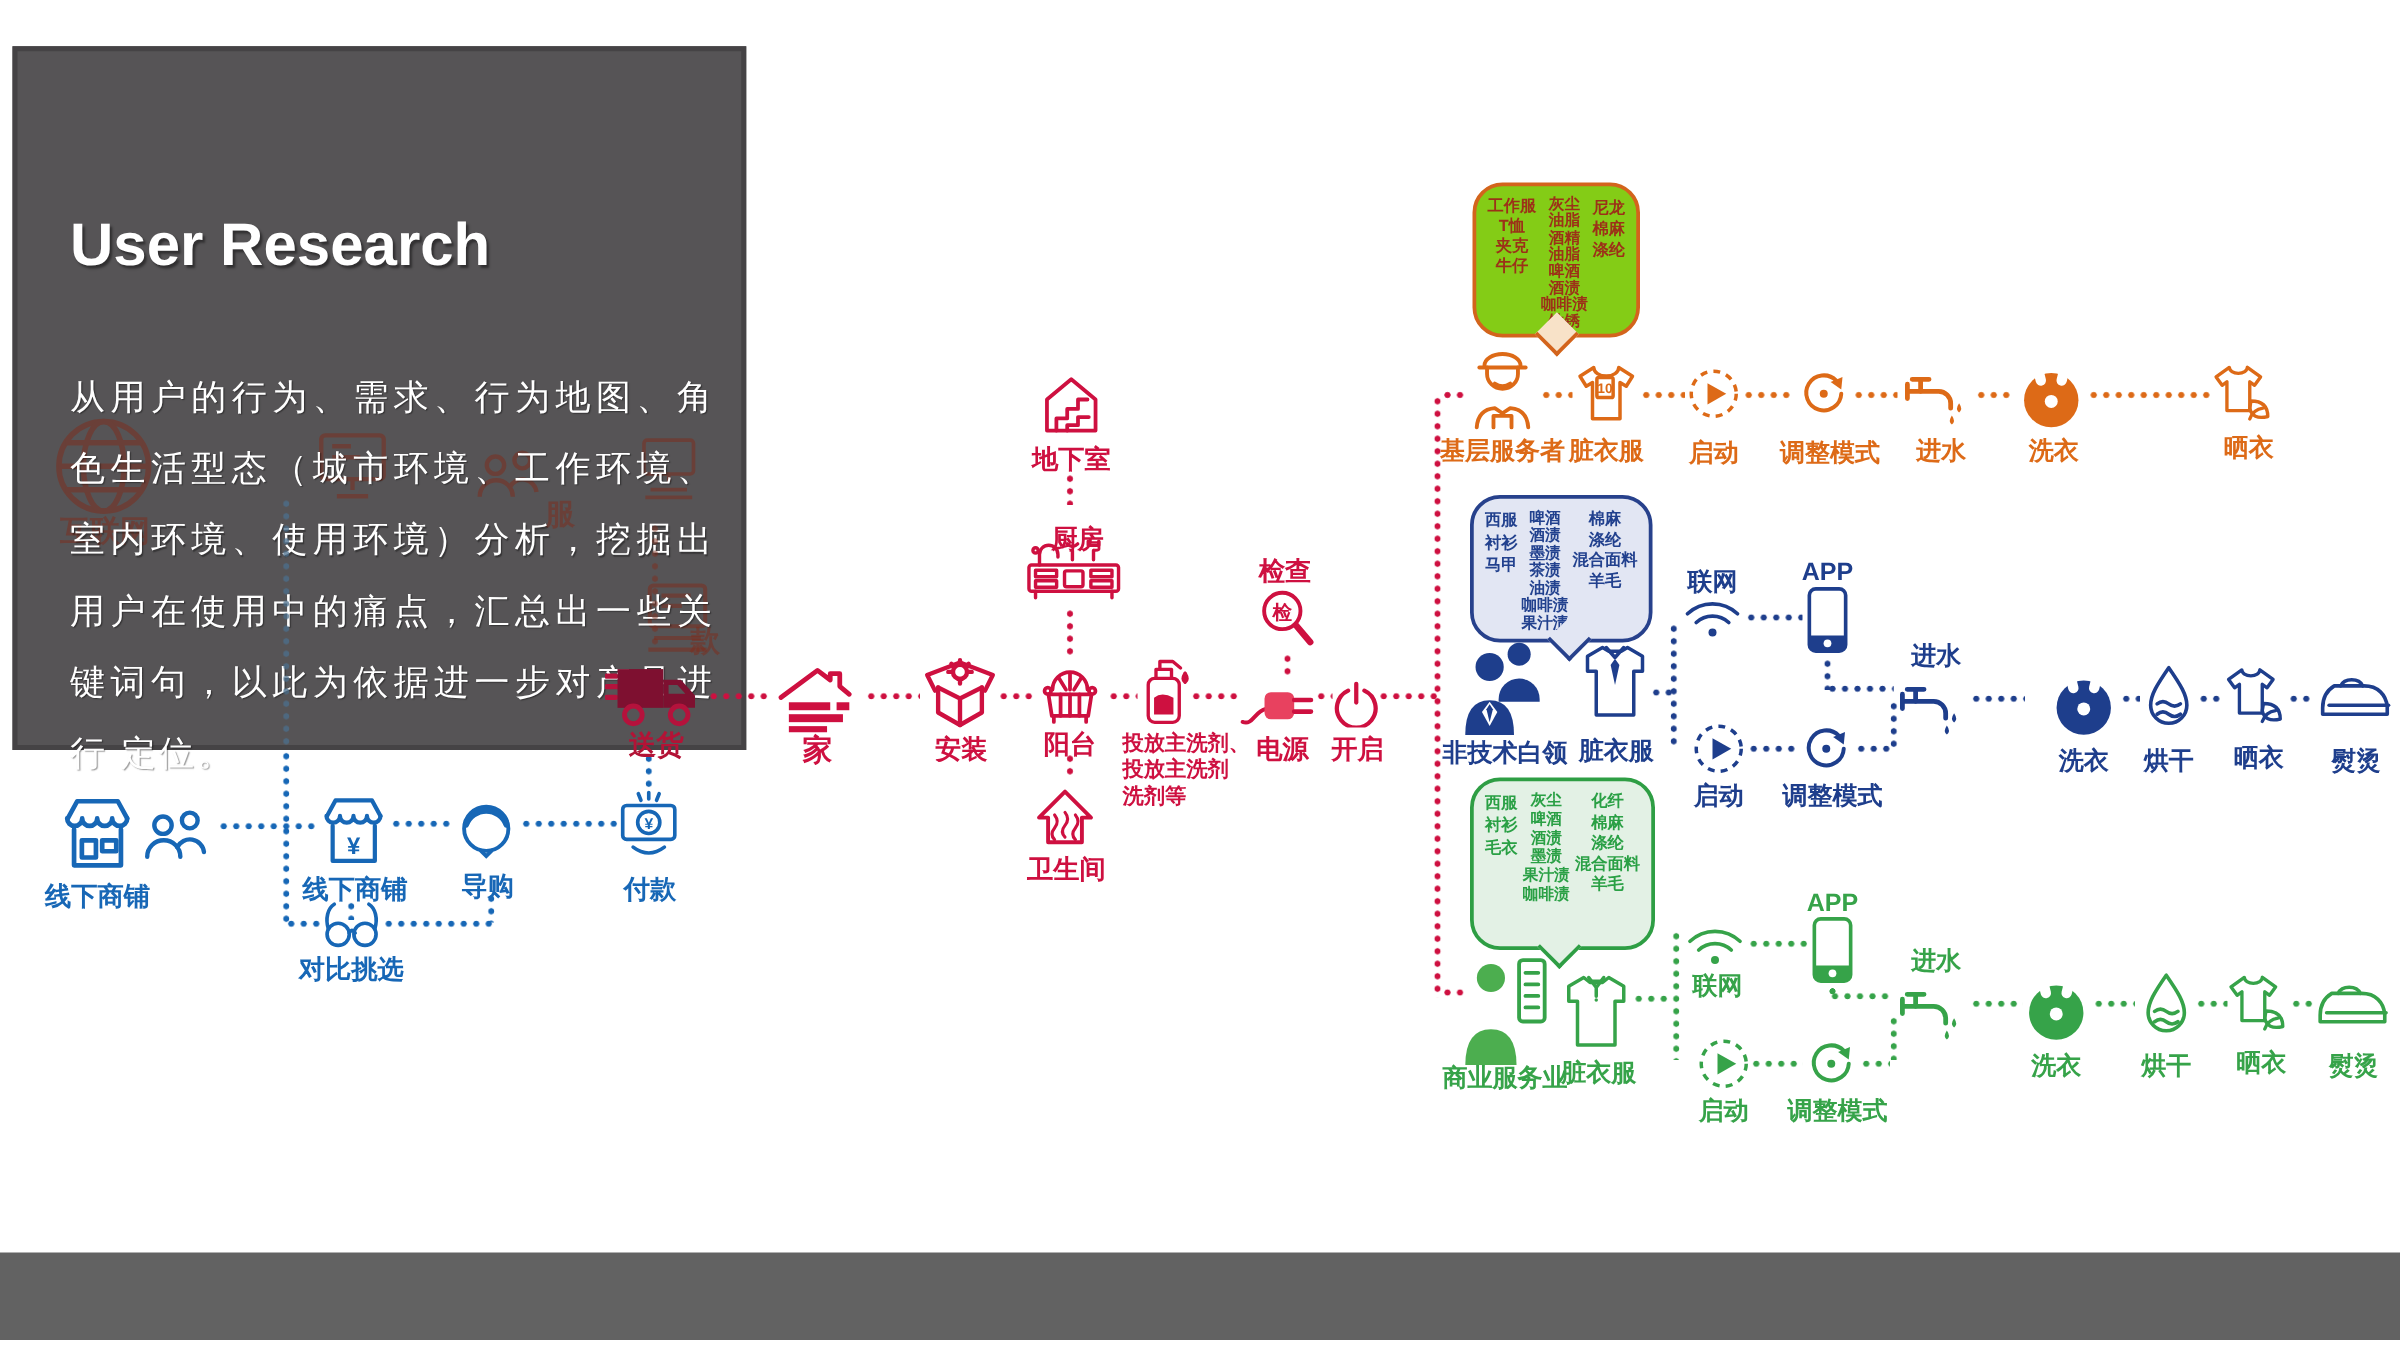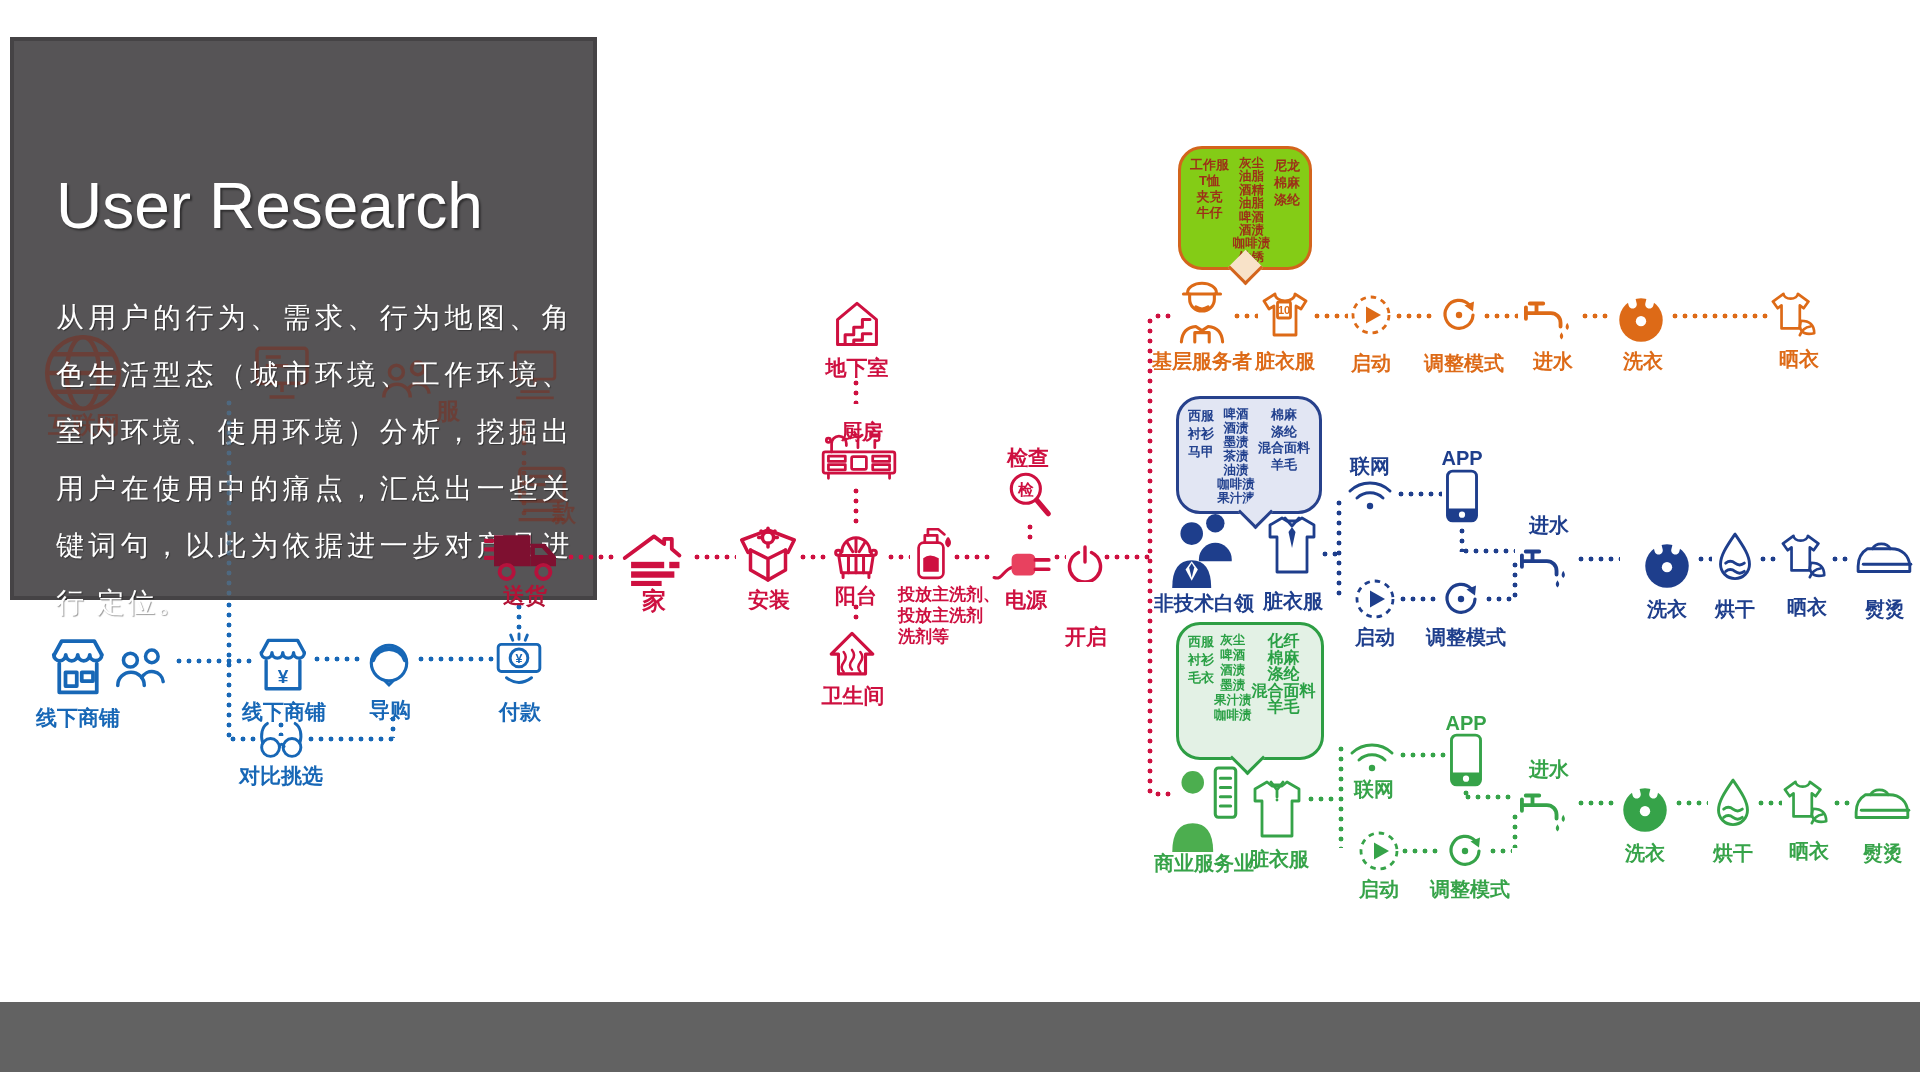--- a/index.html
+++ b/index.html
@@ -20,21 +20,21 @@
   .dim2{opacity:.75;}
   
   .dh{position:absolute;height:6px;background-image:radial-gradient(circle,currentColor 2.2px,transparent 2.7px);
       background-size:10px 6px;background-repeat:repeat-x;background-position:left center;}
   .dv{position:absolute;width:6px;background-image:radial-gradient(circle,currentColor 2.2px,transparent 2.7px);
       background-size:6px 10px;background-repeat:repeat-y;background-position:center top;}
   
   #panel{position:absolute;left:10px;top:37px;width:587px;height:563px;background:#565456;border:4px solid #454345;box-sizing:border-box;}
   #panel .title{position:absolute;left:42px;top:22px;font-size:80px;font-weight:700;color:#fff;letter-spacing:14px;
                 text-shadow:2px 2px 2px rgba(0,0,0,.45);}
-  #panel .subtitle{position:absolute;left:42px;top:128px;font-size:64px;font-weight:400;color:#fff;
+  #panel .subtitle{position:absolute;left:42px;top:128px;font-size:48px;font-weight:700;color:#fff;
                    text-shadow:2px 2px 2px rgba(0,0,0,.45);}
   #panel .para{position:absolute;left:42px;top:248px;width:516px;font-size:28px;line-height:57px;letter-spacing:2.5px;
                color:#fff;font-weight:500;text-align:justify;text-shadow:1px 1px 1px rgba(0,0,0,.4);}
   .wmtxt{position:absolute;font-weight:700;color:#7e2c1b;opacity:.5;}
   
   .bubble{position:absolute;border:3px solid;border-radius:24px;box-sizing:border-box;
           display:flex;justify-content:space-between;align-items:flex-start;padding:8px 9px 6px 9px;}
   .bubble .tail{position:absolute;bottom:-13px;width:22px;height:22px;transform:rotate(45deg);
                 border-right:3px solid;border-bottom:3px solid;}
   .bcol{display:flex;flex-direction:column;align-items:center;font-weight:700;white-space:nowrap;}
@@ -291,21 +291,21 @@
   <div class="dh c-red" style="left:1052px;top:554px;width:14px;"></div>
 
   <div class="ic c-red" style="left:1066px;top:544px;width:38px;height:38px;">
     <svg viewBox="0 0 38 38">
         <g fill="none" stroke="currentColor" stroke-width="3.4" stroke-linecap="round">
       <path d="M12.5 8.5 a15.5 15.5 0 1 0 13 0"></path>
           <path d="M19 3 v15"></path>
         </g>
       </svg>
   </div>
-  <div class="lbl c-red" style="left:1058px;top:588px;width:56px;margin-top:37px;">开启</div>
+  <div class="lbl c-red" style="left:1058px;top:588px;width:56px;">开启</div>
 
   <div class="lbl c-red" style="left:1002px;top:446px;width:52px;">检查</div>
   <div class="ic c-red" style="left:1006px;top:468px;width:48px;height:54px;">
     <svg viewBox="0 0 46 52">
         <g fill="none" stroke="currentColor" stroke-width="3" stroke-linecap="round">
       <circle cx="19" cy="20" r="14"></circle>
           <path d="M29.5 31 l11 13" stroke-width="5"></path>
         </g>
       <text class="svgtxt" x="19" y="26" font-size="15" text-anchor="middle" fill="currentColor">检</text>
       </svg>
@@ -622,21 +622,21 @@
       <span>毛衣</span>
     </div>
     <div class="bcol" style="font-size:12.5px;line-height:15px;">
       <span>灰尘</span>
       <span>啤酒</span>
       <span>酒渍</span>
       <span>墨渍</span>
       <span>果汁渍</span>
       <span>咖啡渍</span>
     </div>
-    <div class="bcol" style="font-size:16px;line-height:16.5px;">
+    <div class="bcol" style="font-size:13px;line-height:16.5px;">
       <span>化纤</span>
       <span>棉麻</span>
       <span>涤纶</span>
       <span>混合面料</span>
       <span>羊毛</span>
     </div>
   </div>
 
   <div class="ic" style="left:1170px;top:766px;width:68px;height:86px;color:#4cae4f;">
     <svg viewBox="0 0 66 84">

